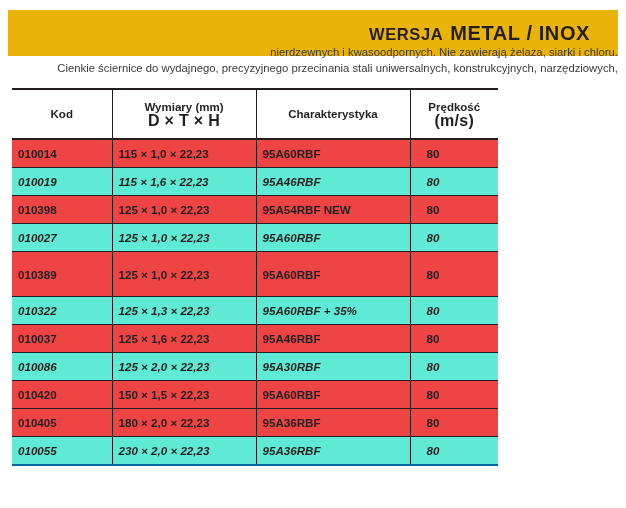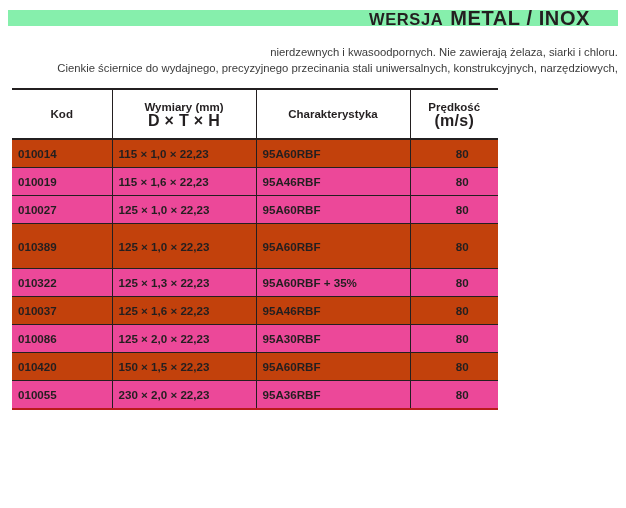--- a/index.html
+++ b/index.html
@@ -15,22 +15,22 @@
     overflow: hidden;
     position: relative;
   }
 
   
   .header-band {
     position: absolute;
     left: 8px;
     top: 10px;
     width: 610px;
-    height: 16px;
-    background: #86efac;
+    height: 46px;
+    background: #eab308;
     display: flex;
     align-items: center;
     justify-content: flex-end;
     box-sizing: border-box;
     padding-right: 28px;
   }
   .header-title {
     white-space: nowrap;
     color: #231f20;
     letter-spacing: 0.5px;
@@ -105,27 +105,26 @@
     border-right: 1px solid #231f20;
     font-size: 11.6px;
     font-weight: bold;
     padding: 0 0 0 6px;
     height: 27px;
     vertical-align: middle;
     white-space: nowrap;
   }
   table.spec tbody td:last-child { border-right: none; }
   table.spec tbody td.speed {
-    text-align: center;
     padding-left: 16px;
   }
-  table.spec tbody tr.shaded td { background: #ec4899; }
-  table.spec tbody tr.plain  td { background: #c2410c; }
+  table.spec tbody tr.shaded td { background: #5eead4; font-style: italic; }
+  table.spec tbody tr.plain  td { background: #ef4444; }
   table.spec tbody tr.tall td { height: 44px; }
-  table.spec tbody tr:last-child td { border-bottom: 2px solid #b91c1c; }
+  table.spec tbody tr:last-child td { border-bottom: 2px solid #0369a1; }
 </style>
 </head>
 <body>
 
 <div class="header-band">
   <div class="header-title">
     <span class="small">WERSJA</span><span class="big" style="display:inline-block;width:7px"></span><span class="big">METAL / INOX</span>
   </div>
 </div>
 
@@ -166,20 +165,26 @@
           <td>115 × 1,0 × 22,23</td>
           <td>95A60RBF</td>
           <td class="speed">80</td>
         </tr>
         <tr class="shaded">
           <td>010019</td>
           <td>115 × 1,6 × 22,23</td>
           <td>95A46RBF</td>
           <td class="speed">80</td>
         </tr>
+        <tr class="plain">
+          <td>010398</td>
+          <td>125 × 1,0 × 22,23</td>
+          <td>95A54RBF NEW</td>
+          <td class="speed">80</td>
+        </tr>
         <tr class="shaded">
           <td>010027</td>
           <td>125 × 1,0 × 22,23</td>
           <td>95A60RBF</td>
           <td class="speed">80</td>
         </tr>
         <tr class="plain tall">
           <td>010389</td>
           <td>125 × 1,0 × 22,23</td>
           <td>95A60RBF</td>
@@ -202,20 +207,26 @@
           <td>125 × 2,0 × 22,23</td>
           <td>95A30RBF</td>
           <td class="speed">80</td>
         </tr>
         <tr class="plain">
           <td>010420</td>
           <td>150 × 1,5 × 22,23</td>
           <td>95A60RBF</td>
           <td class="speed">80</td>
         </tr>
+        <tr class="plain">
+          <td>010405</td>
+          <td>180 × 2,0 × 22,23</td>
+          <td>95A36RBF</td>
+          <td class="speed">80</td>
+        </tr>
         <tr class="shaded">
           <td>010055</td>
           <td>230 × 2,0 × 22,23</td>
           <td>95A36RBF</td>
           <td class="speed">80</td>
         </tr>
       </tbody>
   </table>
 </div>
 

